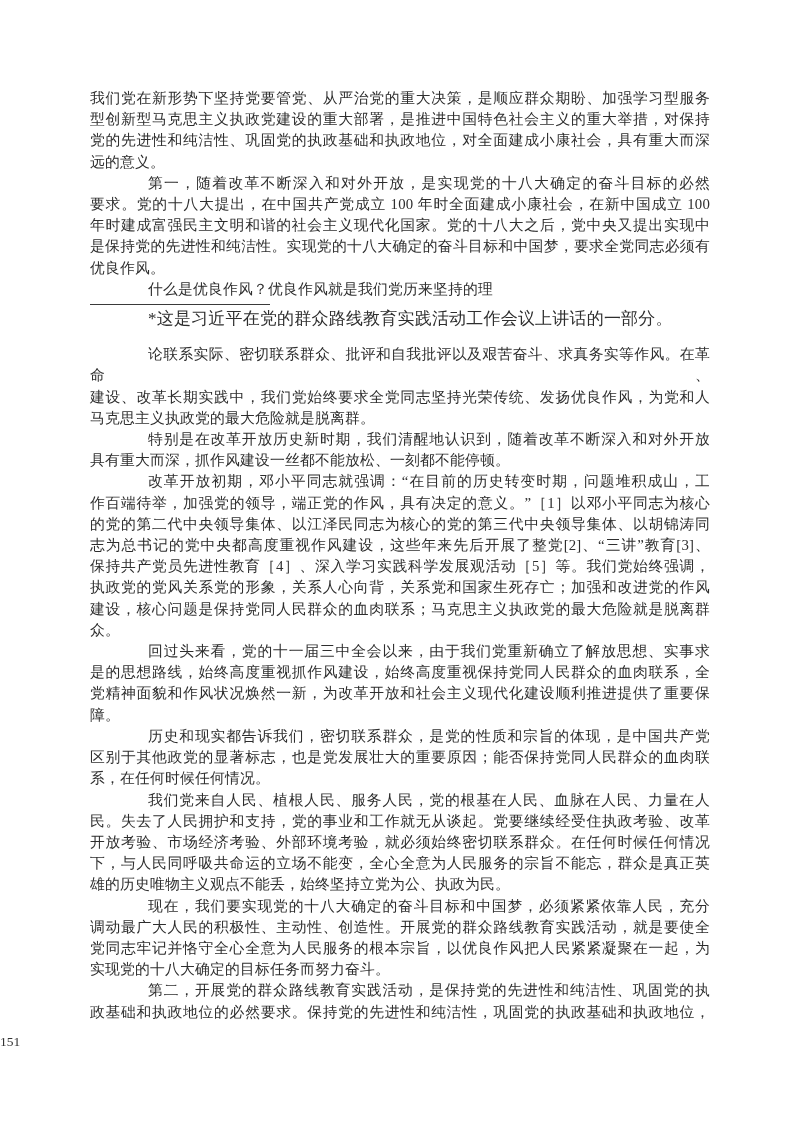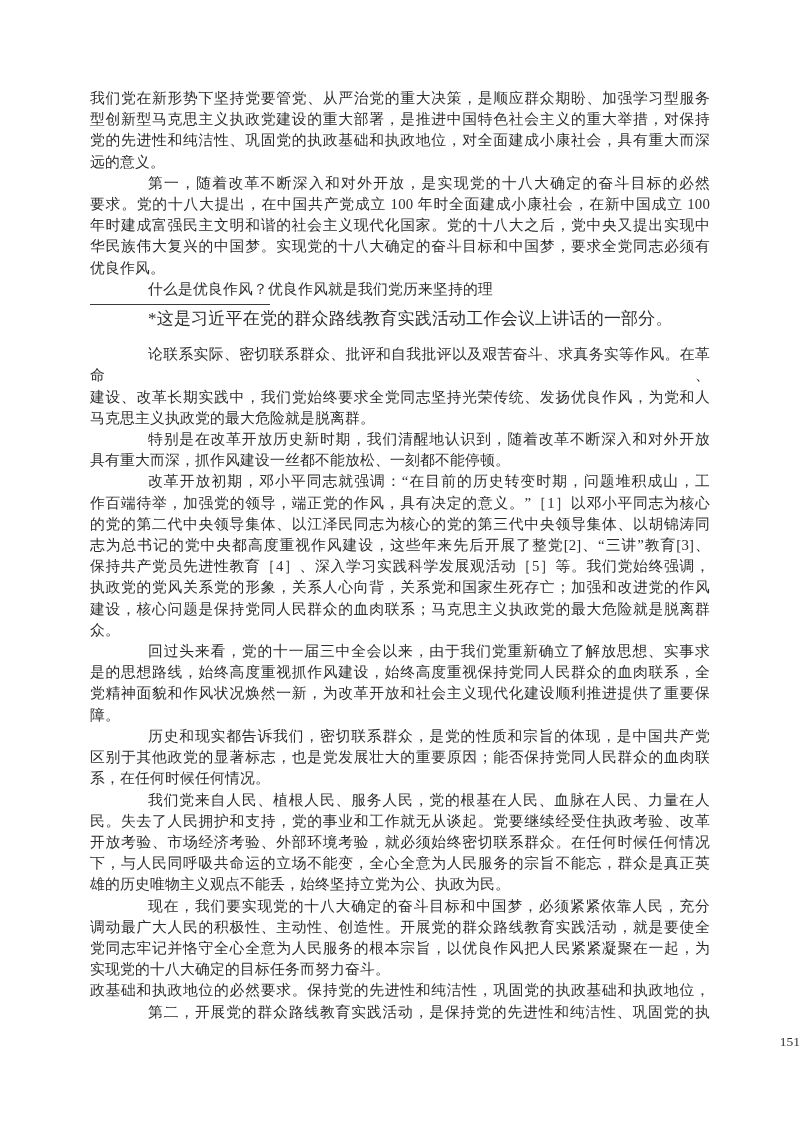--- a/index.html
+++ b/index.html
@@ -46,39 +46,39 @@
     margin: 4px 0 3px 0;
   }
   .gap {
     height: 15px;
   }
   .page-number {
     position: absolute;
     top: 1034px;
     left: 0;
     width: 100%;
-    text-align: right;
+    text-align: left;
     font-size: 13.5px;
     color: #333333;
     font-family: "Liberation Serif", "DejaVu Serif", serif;
   }
 </style>
 </head>
 <body>
 
 <div class="page">
   <div class="text-block">
       <div class="line jlast">我们党在新形势下坚持党要管党、从严治党的重大决策，是顺应群众期盼、加强学习型服务</div>
       <div class="line jlast">型创新型马克思主义执政党建设的重大部署，是推进中国特色社会主义的重大举措，对保持</div>
       <div class="line jlast">党的先进性和纯洁性、巩固党的执政基础和执政地位，对全面建成小康社会，具有重大而深</div>
       <div class="line">远的意义。</div>
       <div class="line indent jlast">第一，随着改革不断深入和对外开放，是实现党的十八大确定的奋斗目标的必然</div>
       <div class="line jlast">要求。党的十八大提出，在中国共产党成立 100 年时全面建成小康社会，在新中国成立 100</div>
       <div class="line jlast">年时建成富强民主文明和谐的社会主义现代化国家。党的十八大之后，党中央又提出实现中</div>
-      <div class="line jlast">华民族伟大复兴的中国梦。实现党的十八大确定的奋斗目标和中国梦，要求全党同志必须有</div>
+      <div class="line jlast">是保持党的先进性和纯洁性。实现党的十八大确定的奋斗目标和中国梦，要求全党同志必须有</div>
       <div class="line">优良作风。</div>
       <div class="line indent">什么是优良作风？优良作风就是我们党历来坚持的理</div>
       <div class="separator"></div>
       <div class="line indent footnote">*这是习近平在党的群众路线教育实践活动工作会议上讲话的一部分。</div>
       <div class="gap"></div>
       <div class="line indent jlast">论联系实际、密切联系群众、批评和自我批评以及艰苦奋斗、求真务实等作风。在革命、</div>
       <div class="line jlast">建设、改革长期实践中，我们党始终要求全党同志坚持光荣传统、发扬优良作风，为党和人</div>
       <div class="line">马克思主义执政党的最大危险就是脱离群。</div>
       <div class="line indent jlast">特别是在改革开放历史新时期，我们清醒地认识到，随着改革不断深入和对外开放</div>
       <div class="line">具有重大而深，抓作风建设一丝都不能放松、一刻都不能停顿。</div>
@@ -99,17 +99,17 @@
       <div class="line">系，在任何时候任何情况。</div>
       <div class="line indent jlast">我们党来自人民、植根人民、服务人民，党的根基在人民、血脉在人民、力量在人</div>
       <div class="line jlast">民。失去了人民拥护和支持，党的事业和工作就无从谈起。党要继续经受住执政考验、改革</div>
       <div class="line jlast">开放考验、市场经济考验、外部环境考验，就必须始终密切联系群众。在任何时候任何情况</div>
       <div class="line jlast">下，与人民同呼吸共命运的立场不能变，全心全意为人民服务的宗旨不能忘，群众是真正英</div>
       <div class="line">雄的历史唯物主义观点不能丢，始终坚持立党为公、执政为民。</div>
       <div class="line indent jlast">现在，我们要实现党的十八大确定的奋斗目标和中国梦，必须紧紧依靠人民，充分</div>
       <div class="line jlast">调动最广大人民的积极性、主动性、创造性。开展党的群众路线教育实践活动，就是要使全</div>
       <div class="line jlast">党同志牢记并恪守全心全意为人民服务的根本宗旨，以优良作风把人民紧紧凝聚在一起，为</div>
       <div class="line">实现党的十八大确定的目标任务而努力奋斗。</div>
+      <div class="line indent jlast">第二，开展党的群众路线教育实践活动，是保持党的先进性和纯洁性、巩固党的执</div>
       <div class="line jlast">政基础和执政地位的必然要求。保持党的先进性和纯洁性，巩固党的执政基础和执政地位，</div>
-      <div class="line indent jlast">第二，开展党的群众路线教育实践活动，是保持党的先进性和纯洁性、巩固党的执</div>
     </div>
   <div class="page-number">151</div>
 </div>
 
 </body></html>

